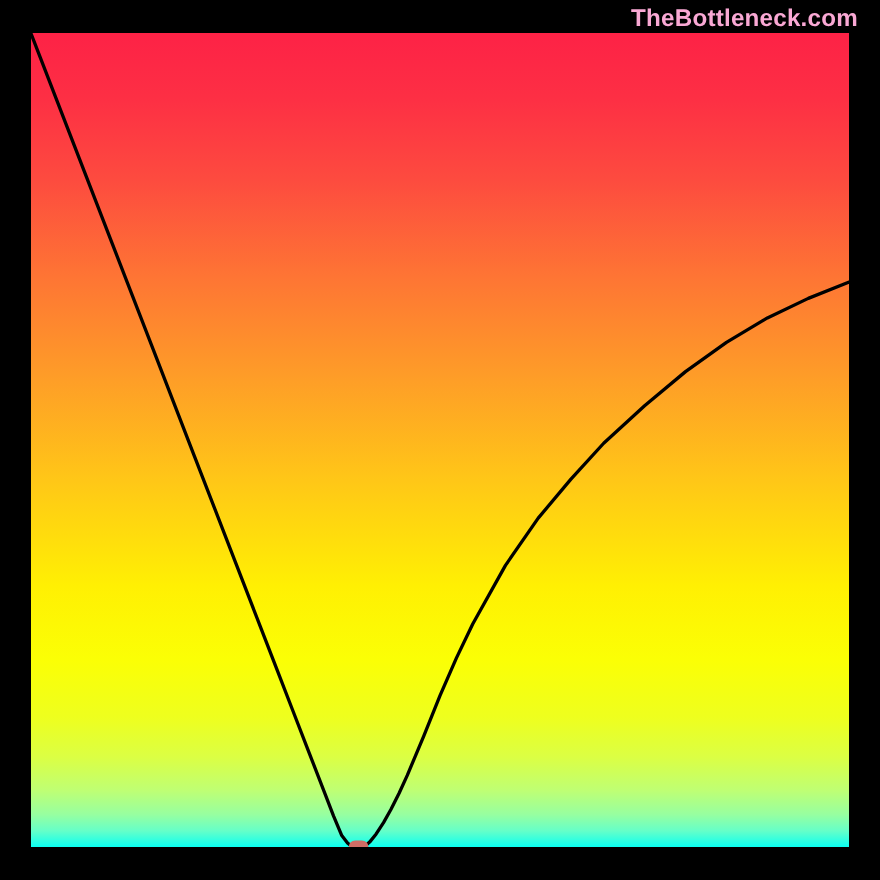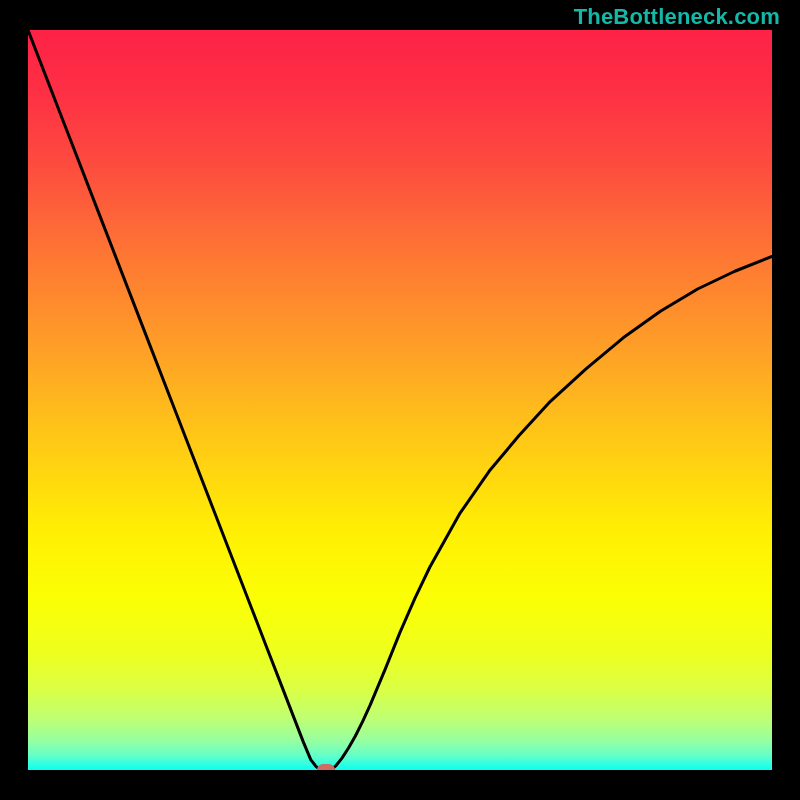--- a/index.html
+++ b/index.html
@@ -46,21 +46,21 @@
     border-radius: 6px;
     transform: translate(-50%, -50%);
   }
   .watermark {
     position: absolute;
     top: 4px;
     right: 20px;
     font-family: Arial, Helvetica, sans-serif;
     font-size: 22px;
     font-weight: bold;
-    color: #14b8a6;
+    color: #f9a8d4;
     letter-spacing: 0.2px;
   }
 </style>
 </head>
 <body>
 
 <div class="frame">
 
   <div class="plot-area">
     <svg class="gradient" viewBox="0 0 744 740" preserveAspectRatio="none">

